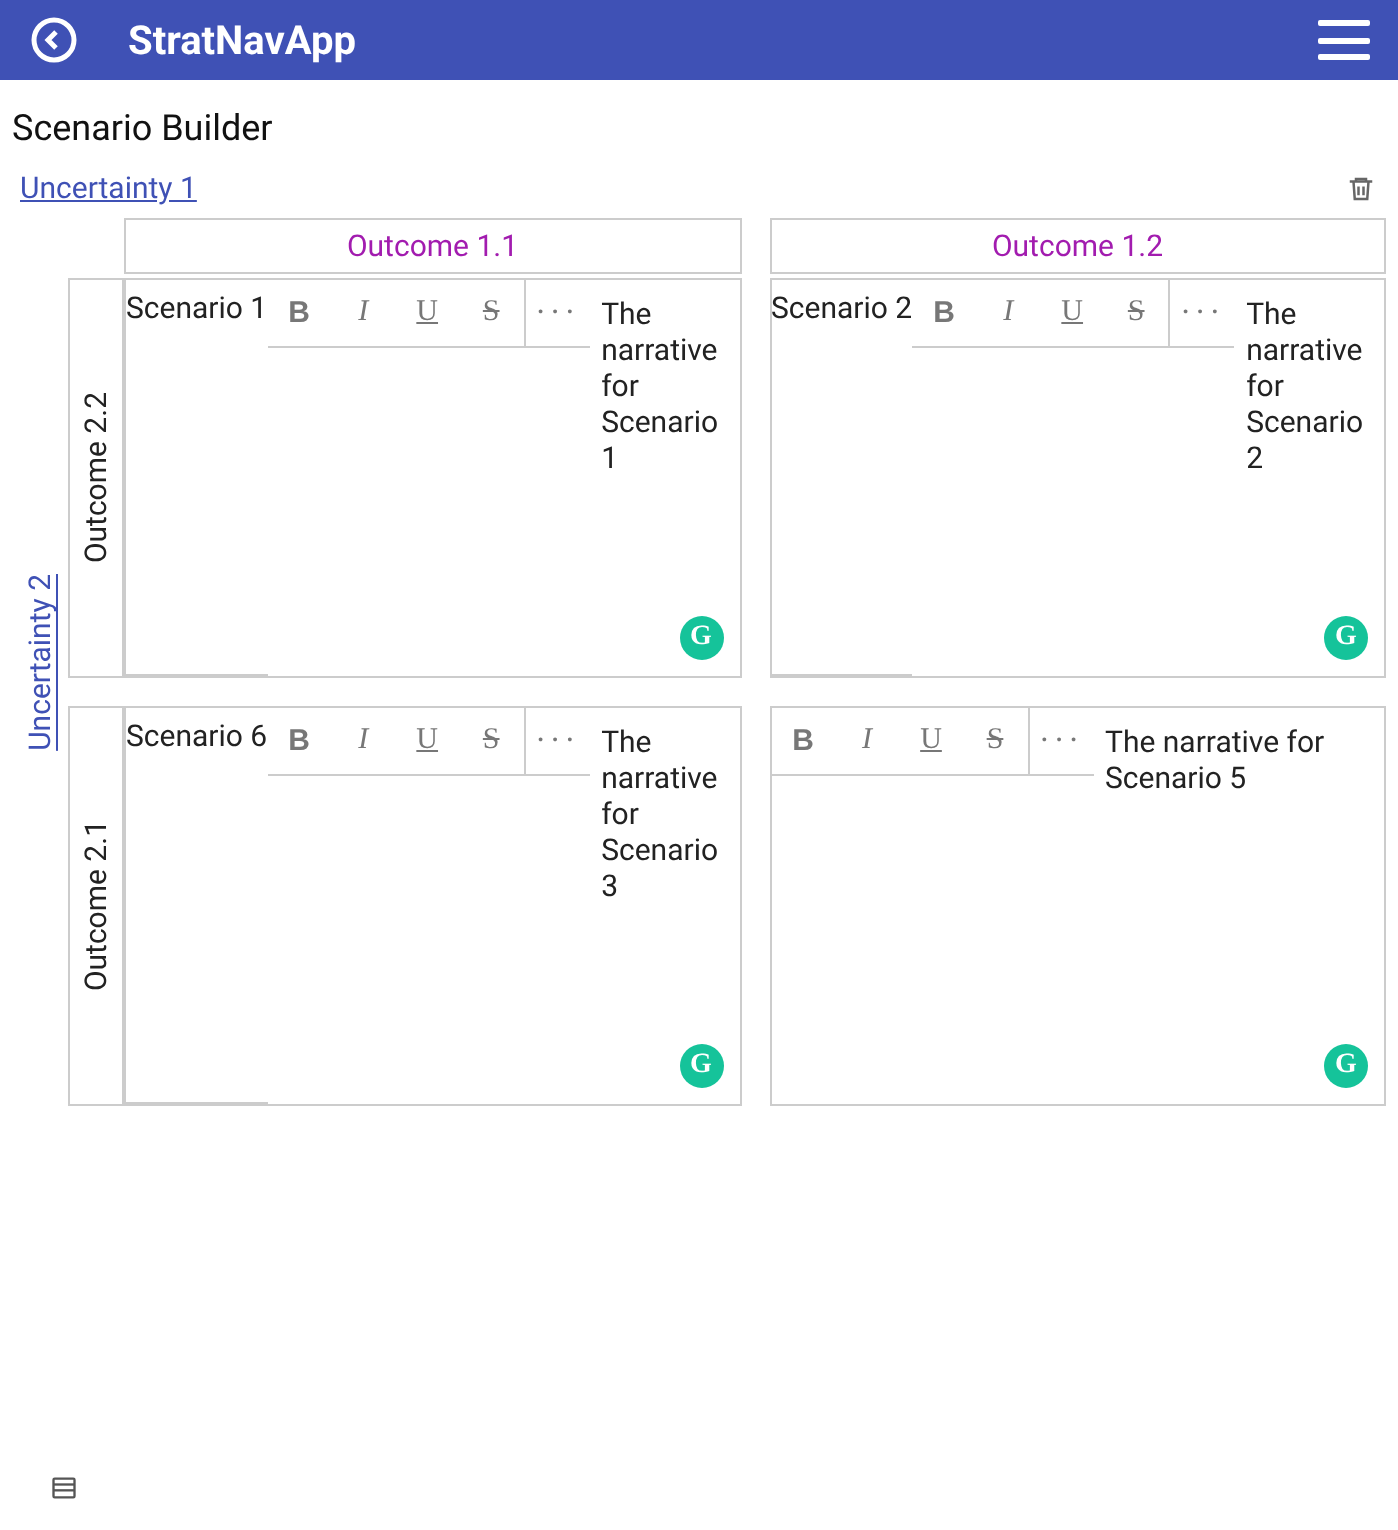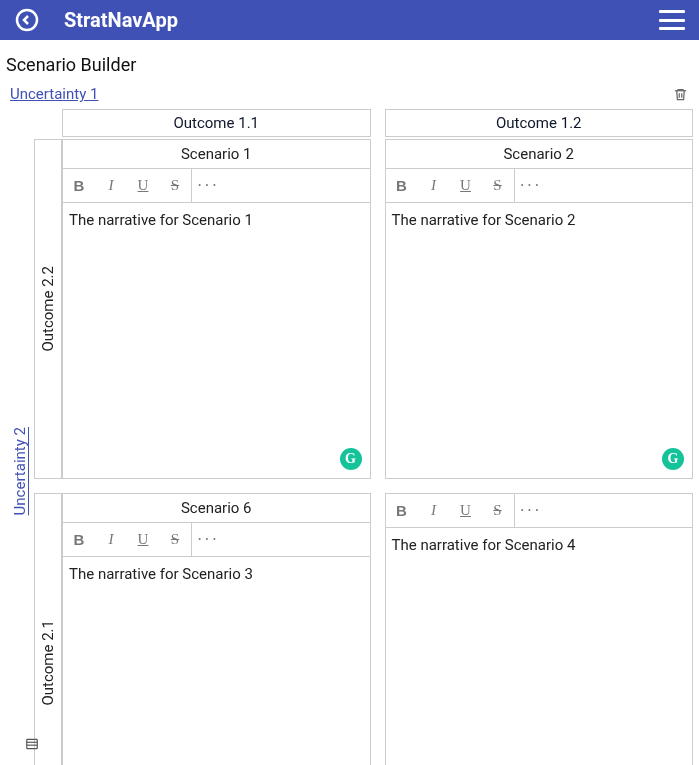--- a/index.html
+++ b/index.html
@@ -88,43 +88,42 @@
     font-size: 15px;
     cursor: pointer;
   }
   .vtext { writing-mode: vertical-rl; transform: rotate(180deg); }
   .col-header {
     border: 1px solid #ccc;
     display: flex;
     align-items: center;
     justify-content: center;
     font-size: 15px;
-    color: #0f172a;
+    color: #a21caf;
     background: #fff;
     height: 28px;
   }
   .colh-left { grid-column: 3; grid-row: 1; }
   .colh-right { grid-column: 5; grid-row: 1; }
   .row-header {
     border: 1px solid #ccc;
     display: flex;
     align-items: center;
     justify-content: center;
     font-size: 15px;
     color: #222;
     background: #fff;
   }
   .rowh-top { grid-column: 2; grid-row: 2; }
   .rowh-bot { grid-column: 2; grid-row: 4; }
   .cell {
     border: 1px solid #ccc;
     display: flex;
-    flex-direction: column;
-    background: #fff;
-    height: 340px;
+    background: #fff;
+    height: 200px;
     position: relative;
   }
   .cell-tl { grid-column: 3; grid-row: 2; }
   .cell-tr { grid-column: 5; grid-row: 2; }
   .cell-bl { grid-column: 3; grid-row: 4; }
   .cell-br { grid-column: 5; grid-row: 4; }
   .gap-between-rows { grid-column: 2 / span 4; grid-row: 3; }
   .gap-between-cols-top { grid-column: 4; grid-row: 2; }
   .gap-between-cols-bot { grid-column: 4; grid-row: 4; }
   .scenario-title {
@@ -286,21 +285,21 @@
 
   <div class="cell cell-br">
     <div class="toolbar">
       <div class="tb-btn tb-bold">B</div>
       <div class="tb-btn tb-italic">I</div>
       <div class="tb-btn tb-underline">U</div>
       <div class="tb-btn tb-strike">S</div>
       <div class="tb-sep"></div>
       <div class="tb-btn tb-more">···</div>
     </div>
-    <div class="narrative" contenteditable="true" style="">The narrative for Scenario 4</div>
+    <div class="narrative" contenteditable="true" style="">The narrative for Scenario 5</div>
     <div class="grammarly-badge">G</div>
   </div>
 
 </div>
 
 <div class="bottom-left-icon">
   <svg width="16" height="14" viewBox="0 0 24 24" fill="none" stroke="#555" stroke-width="2">
     <rect x="3" y="4" width="18" height="16" rx="1"></rect>
     <line x1="3" y1="9" x2="21" y2="9"></line>
     <line x1="3" y1="14" x2="21" y2="14"></line>

